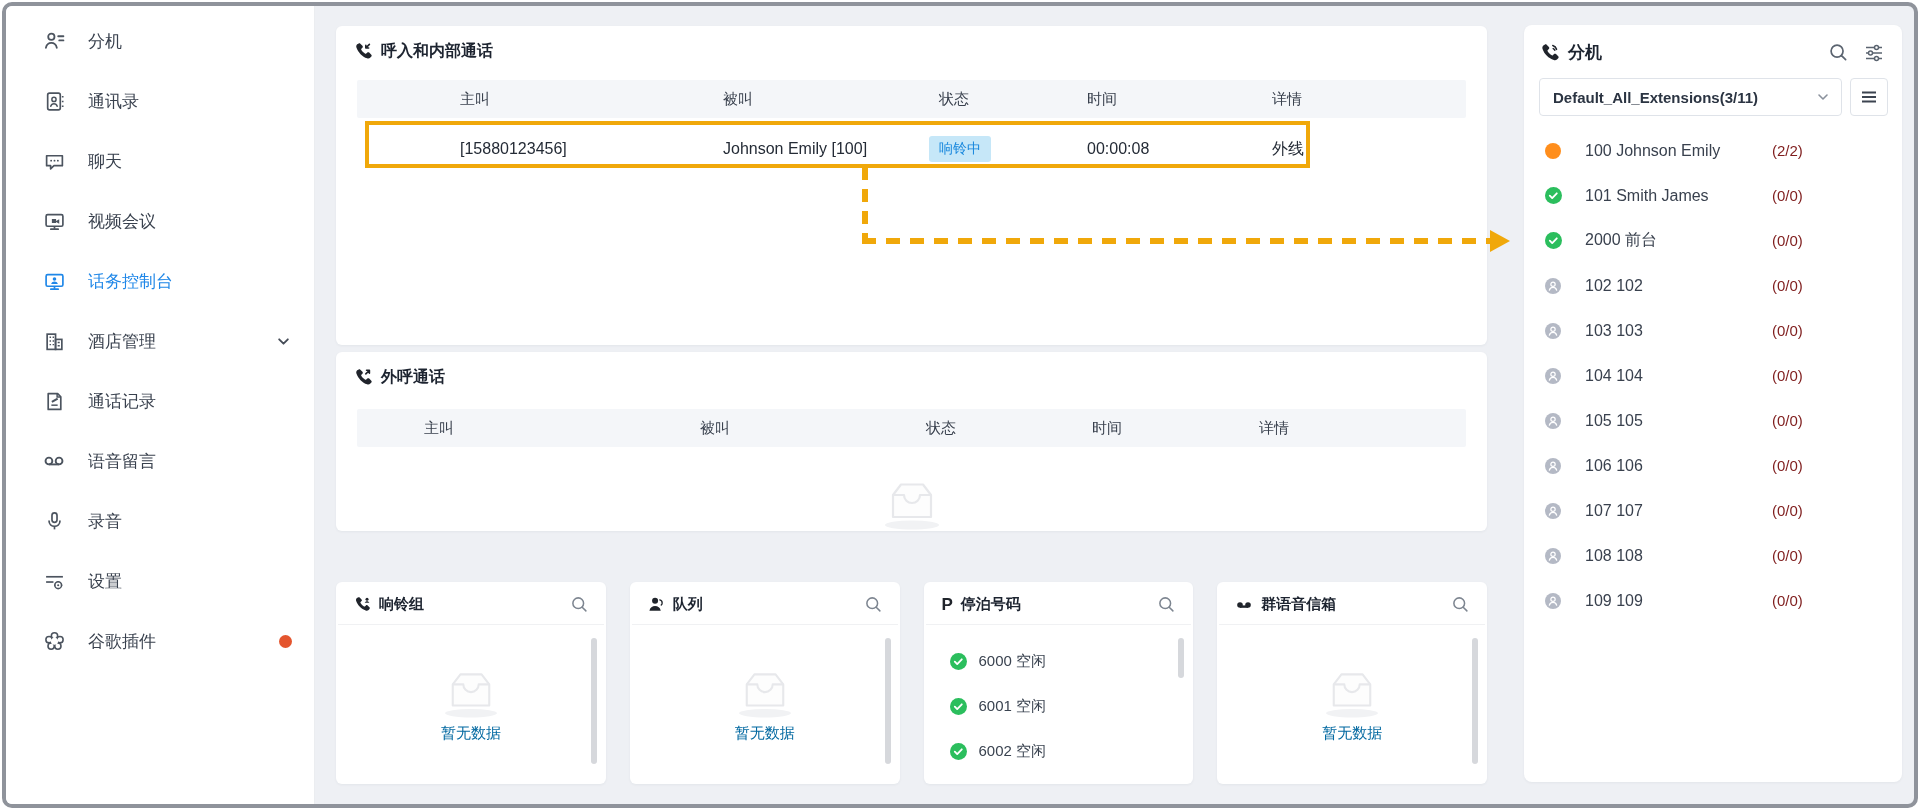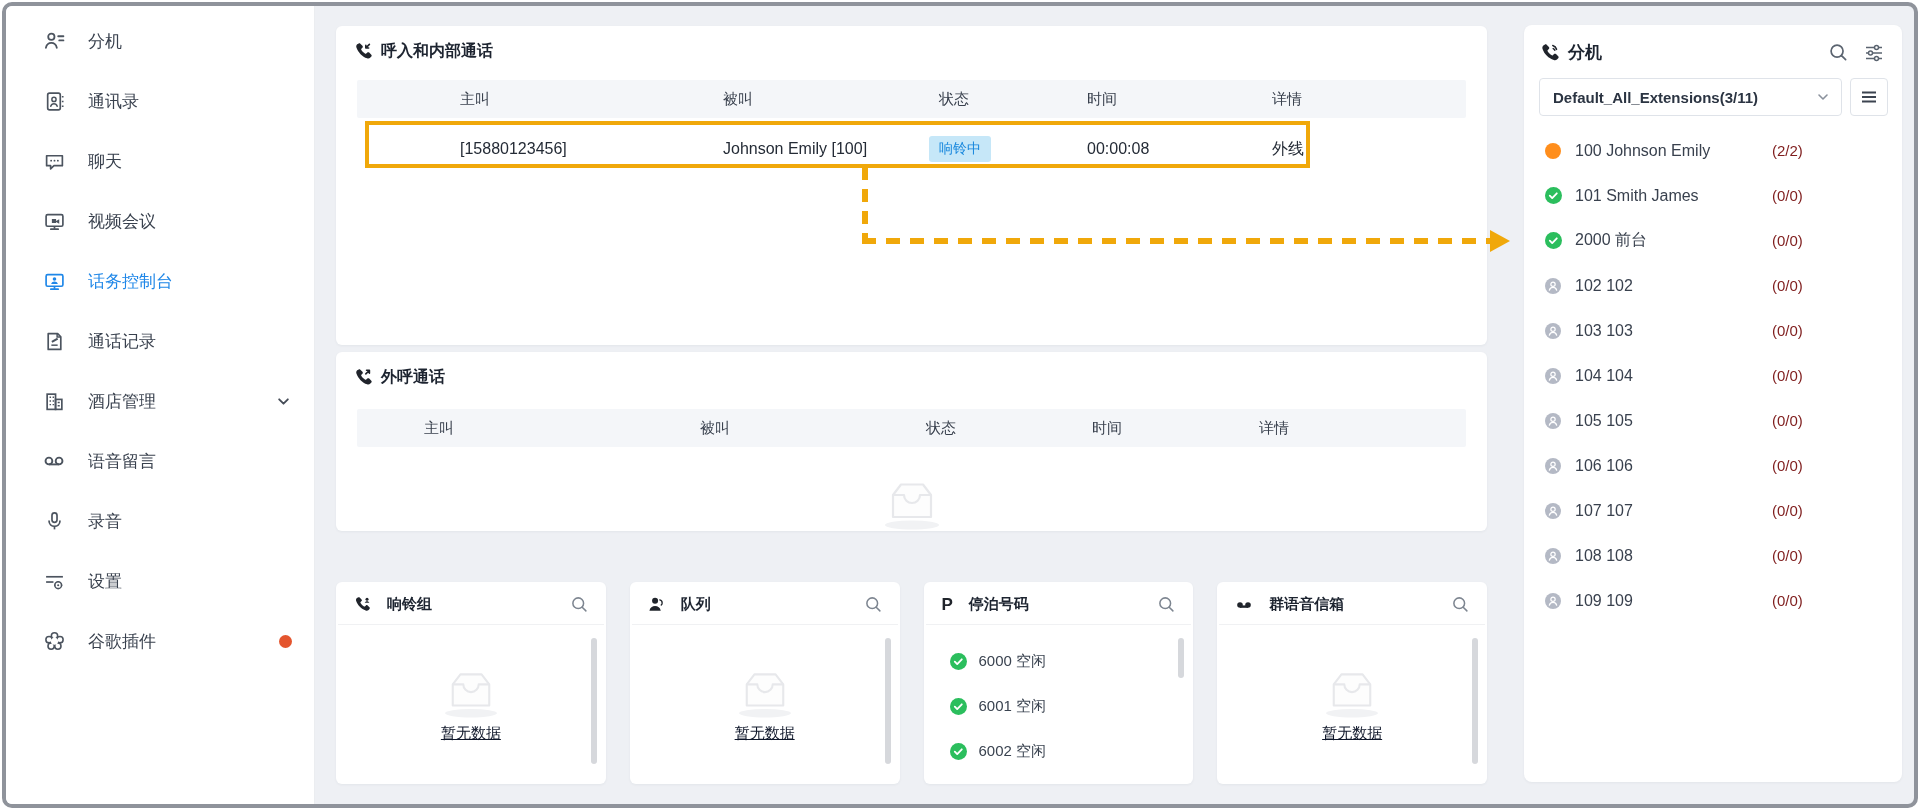--- a/index.html
+++ b/index.html
@@ -34,26 +34,26 @@
   .badge{display:inline-block;background:#c6e7f8;color:#1787dd;font-size:14px;padding:4px 10px;border-radius:3px;margin-left:-10px;}
   .hl-box{position:absolute;left:29px;top:95px;width:945px;height:47px;border:4px solid #f0a80a;box-sizing:border-box;pointer-events:none;}
 
   
   .dash-v{position:absolute;left:856px;top:161px;width:6px;height:74px;background:repeating-linear-gradient(180deg,#f0a80a 0 13px,transparent 13px 22px);}
   .dash-h{position:absolute;left:856px;top:232px;width:630px;height:6px;background:repeating-linear-gradient(90deg,#f0a80a 0 14px,transparent 14px 24px);}
   .arrow-head{position:absolute;left:1484px;top:224px;width:0;height:0;border-left:20px solid #f0a80a;border-top:11px solid transparent;border-bottom:11px solid transparent;}
 
   
   .empty-wrap{display:flex;flex-direction:column;align-items:center;}
-  .empty-text{font-size:15px;color:#0f172a;margin-top:6px;text-decoration:underline;}
+  .empty-text{font-size:15px;color:#0369a1;margin-top:6px;}
 
   
   #bottom-row{position:absolute;left:330px;top:576px;width:1151px;height:202px;display:flex;gap:24px;}
   .mini-card{flex:1;background:#fff;border-radius:6px;position:relative;box-shadow:0 1px 3px rgba(20,30,50,.05);overflow:hidden;}
-  .mini-head{display:flex;align-items:center;padding:13px 16px 10px 16px;border-bottom:1px solid #f0f1f3;margin:0 2px;gap:8px;}
+  .mini-head{display:flex;align-items:center;padding:13px 16px 10px 16px;border-bottom:1px solid #f0f1f3;margin:0 2px;}
   .mini-title{font-size:15px;font-weight:bold;color:#1d2430;margin-left:8px;}
   .mini-search{margin-left:auto;display:flex;color:#7d8590;cursor:pointer;}
   .mini-body{position:absolute;left:0;right:0;top:47px;bottom:0;display:flex;align-items:center;justify-content:center;}
   .mini-scroll{position:absolute;right:9px;width:6px;border-radius:3px;background:#d6d8dc;}
   .scroll-full{top:56px;height:126px;}
   .scroll-short{top:56px;height:40px;}
   .park-list{position:absolute;left:0;right:0;top:47px;bottom:0;padding:10px 0 0 26px;}
   .park-row{display:flex;align-items:center;height:45px;cursor:pointer;}
   .park-label{font-size:15px;color:#3a4350;margin-left:12px;}
 
@@ -65,21 +65,21 @@
   .panel-icons span{display:flex;cursor:pointer;}
   .grp-row{display:flex;align-items:center;padding:6px 14px 0 15px;}
   .grp-select{flex:1;height:36px;border:1px solid #dfe3e9;border-radius:4px;display:flex;align-items:center;padding:0 12px 0 13px;cursor:pointer;background:#fff;}
   .grp-label{font-size:15px;font-weight:bold;color:#2b3442;}
   .grp-caret{margin-left:auto;color:#8a919c;display:flex;}
   .grp-menu-btn{width:36px;height:36px;margin-left:8px;border:1px solid #dfe3e9;border-radius:4px;display:flex;align-items:center;justify-content:center;color:#3c4450;cursor:pointer;background:#fff;}
   .ext-list{position:absolute;left:0;right:0;top:103px;bottom:8px;padding-left:20px;}
   .ext-row{position:relative;display:flex;align-items:center;height:45px;cursor:pointer;}
   .ext-status{width:18px;height:18px;display:flex;align-items:center;justify-content:center;}
   .dot-busy{width:16px;height:16px;border-radius:50%;background:#ff8e1c;}
-  .ext-name{font-size:16px;color:#39414e;margin-left:13px;}
+  .ext-name{font-size:16px;color:#39414e;margin-left:23px;}
   .ext-count{position:absolute;left:228px;font-size:15px;color:#7f1d1d;}
 </style>
 </head>
 <body>
 
 <svg width="0" height="0" style="position:absolute">
   <defs>
     <g id="ic-search">
         <circle cx="8.5" cy="8.5" r="6.3" fill="none" stroke="currentColor" stroke-width="1.8"></circle>
         <line x1="13.2" y1="13.2" x2="17.5" y2="17.5" stroke="currentColor" stroke-width="1.8" stroke-linecap="round"></line>
@@ -168,43 +168,43 @@
               <line x1="10" y1="14.5" x2="10" y2="17" stroke="currentColor" stroke-width="1.6"></line>
               <line x1="6.5" y1="17.3" x2="13.5" y2="17.3" stroke="currentColor" stroke-width="1.6" stroke-linecap="round"></line>
             </svg>
           </span>
       <span class="si-label">话务控制台</span>
     </div>
 
     <div class="side-item">
       <span class="si-icon">
             <svg width="21" height="21" viewBox="0 0 20 20">
+              <rect x="3" y="3" width="8" height="14.5" fill="none" stroke="currentColor" stroke-width="1.6"></rect>
+              <rect x="11" y="8" width="6" height="9.5" fill="none" stroke="currentColor" stroke-width="1.6"></rect>
+              <path d="M5.3 6h1.4M8.2 6h1.4M5.3 9.5h1.4M8.2 9.5h1.4M5.3 13h1.4M8.2 13h1.4M13 11h2M13 14h2" stroke="currentColor" stroke-width="1.3"></path>
+            </svg>
+          </span>
+      <span class="si-label">酒店管理</span>
+      <span class="si-caret">
+            <svg width="13" height="13" viewBox="0 0 12 12">
+              <path d="M2 4l4 4 4-4" fill="none" stroke="currentColor" stroke-width="1.7" stroke-linecap="round" stroke-linejoin="round"></path>
+            </svg>
+          </span>
+    </div>
+
+    <div class="side-item">
+      <span class="si-icon">
+            <svg width="21" height="21" viewBox="0 0 20 20">
               <path d="M4 2.5h9l3 3v12H4z" fill="none" stroke="currentColor" stroke-width="1.6" stroke-linejoin="round"></path>
               <path d="M12.5 2.5v3.2h3.2" fill="none" stroke="currentColor" stroke-width="1.4"></path>
               <path d="M7 9.5l5.5-3 1 1.7-5.5 3z" fill="currentColor"></path>
               <line x1="7" y1="13.5" x2="13" y2="13.5" stroke="currentColor" stroke-width="1.4"></line>
             </svg>
           </span>
       <span class="si-label">通话记录</span>
-    </div>
-
-    <div class="side-item">
-      <span class="si-icon">
-            <svg width="21" height="21" viewBox="0 0 20 20">
-              <rect x="3" y="3" width="8" height="14.5" fill="none" stroke="currentColor" stroke-width="1.6"></rect>
-              <rect x="11" y="8" width="6" height="9.5" fill="none" stroke="currentColor" stroke-width="1.6"></rect>
-              <path d="M5.3 6h1.4M8.2 6h1.4M5.3 9.5h1.4M8.2 9.5h1.4M5.3 13h1.4M8.2 13h1.4M13 11h2M13 14h2" stroke="currentColor" stroke-width="1.3"></path>
-            </svg>
-          </span>
-      <span class="si-label">酒店管理</span>
-      <span class="si-caret">
-            <svg width="13" height="13" viewBox="0 0 12 12">
-              <path d="M2 4l4 4 4-4" fill="none" stroke="currentColor" stroke-width="1.7" stroke-linecap="round" stroke-linejoin="round"></path>
-            </svg>
-          </span>
     </div>
 
     <div class="side-item">
       <span class="si-icon">
             <svg width="22" height="22" viewBox="0 0 20 20">
               <circle cx="5.4" cy="10" r="3.1" fill="none" stroke="currentColor" stroke-width="1.7"></circle>
               <circle cx="14.6" cy="10" r="3.1" fill="none" stroke="currentColor" stroke-width="1.7"></circle>
               <line x1="5.4" y1="13.1" x2="14.6" y2="13.1" stroke="currentColor" stroke-width="1.7"></line>
             </svg>
           </span>

